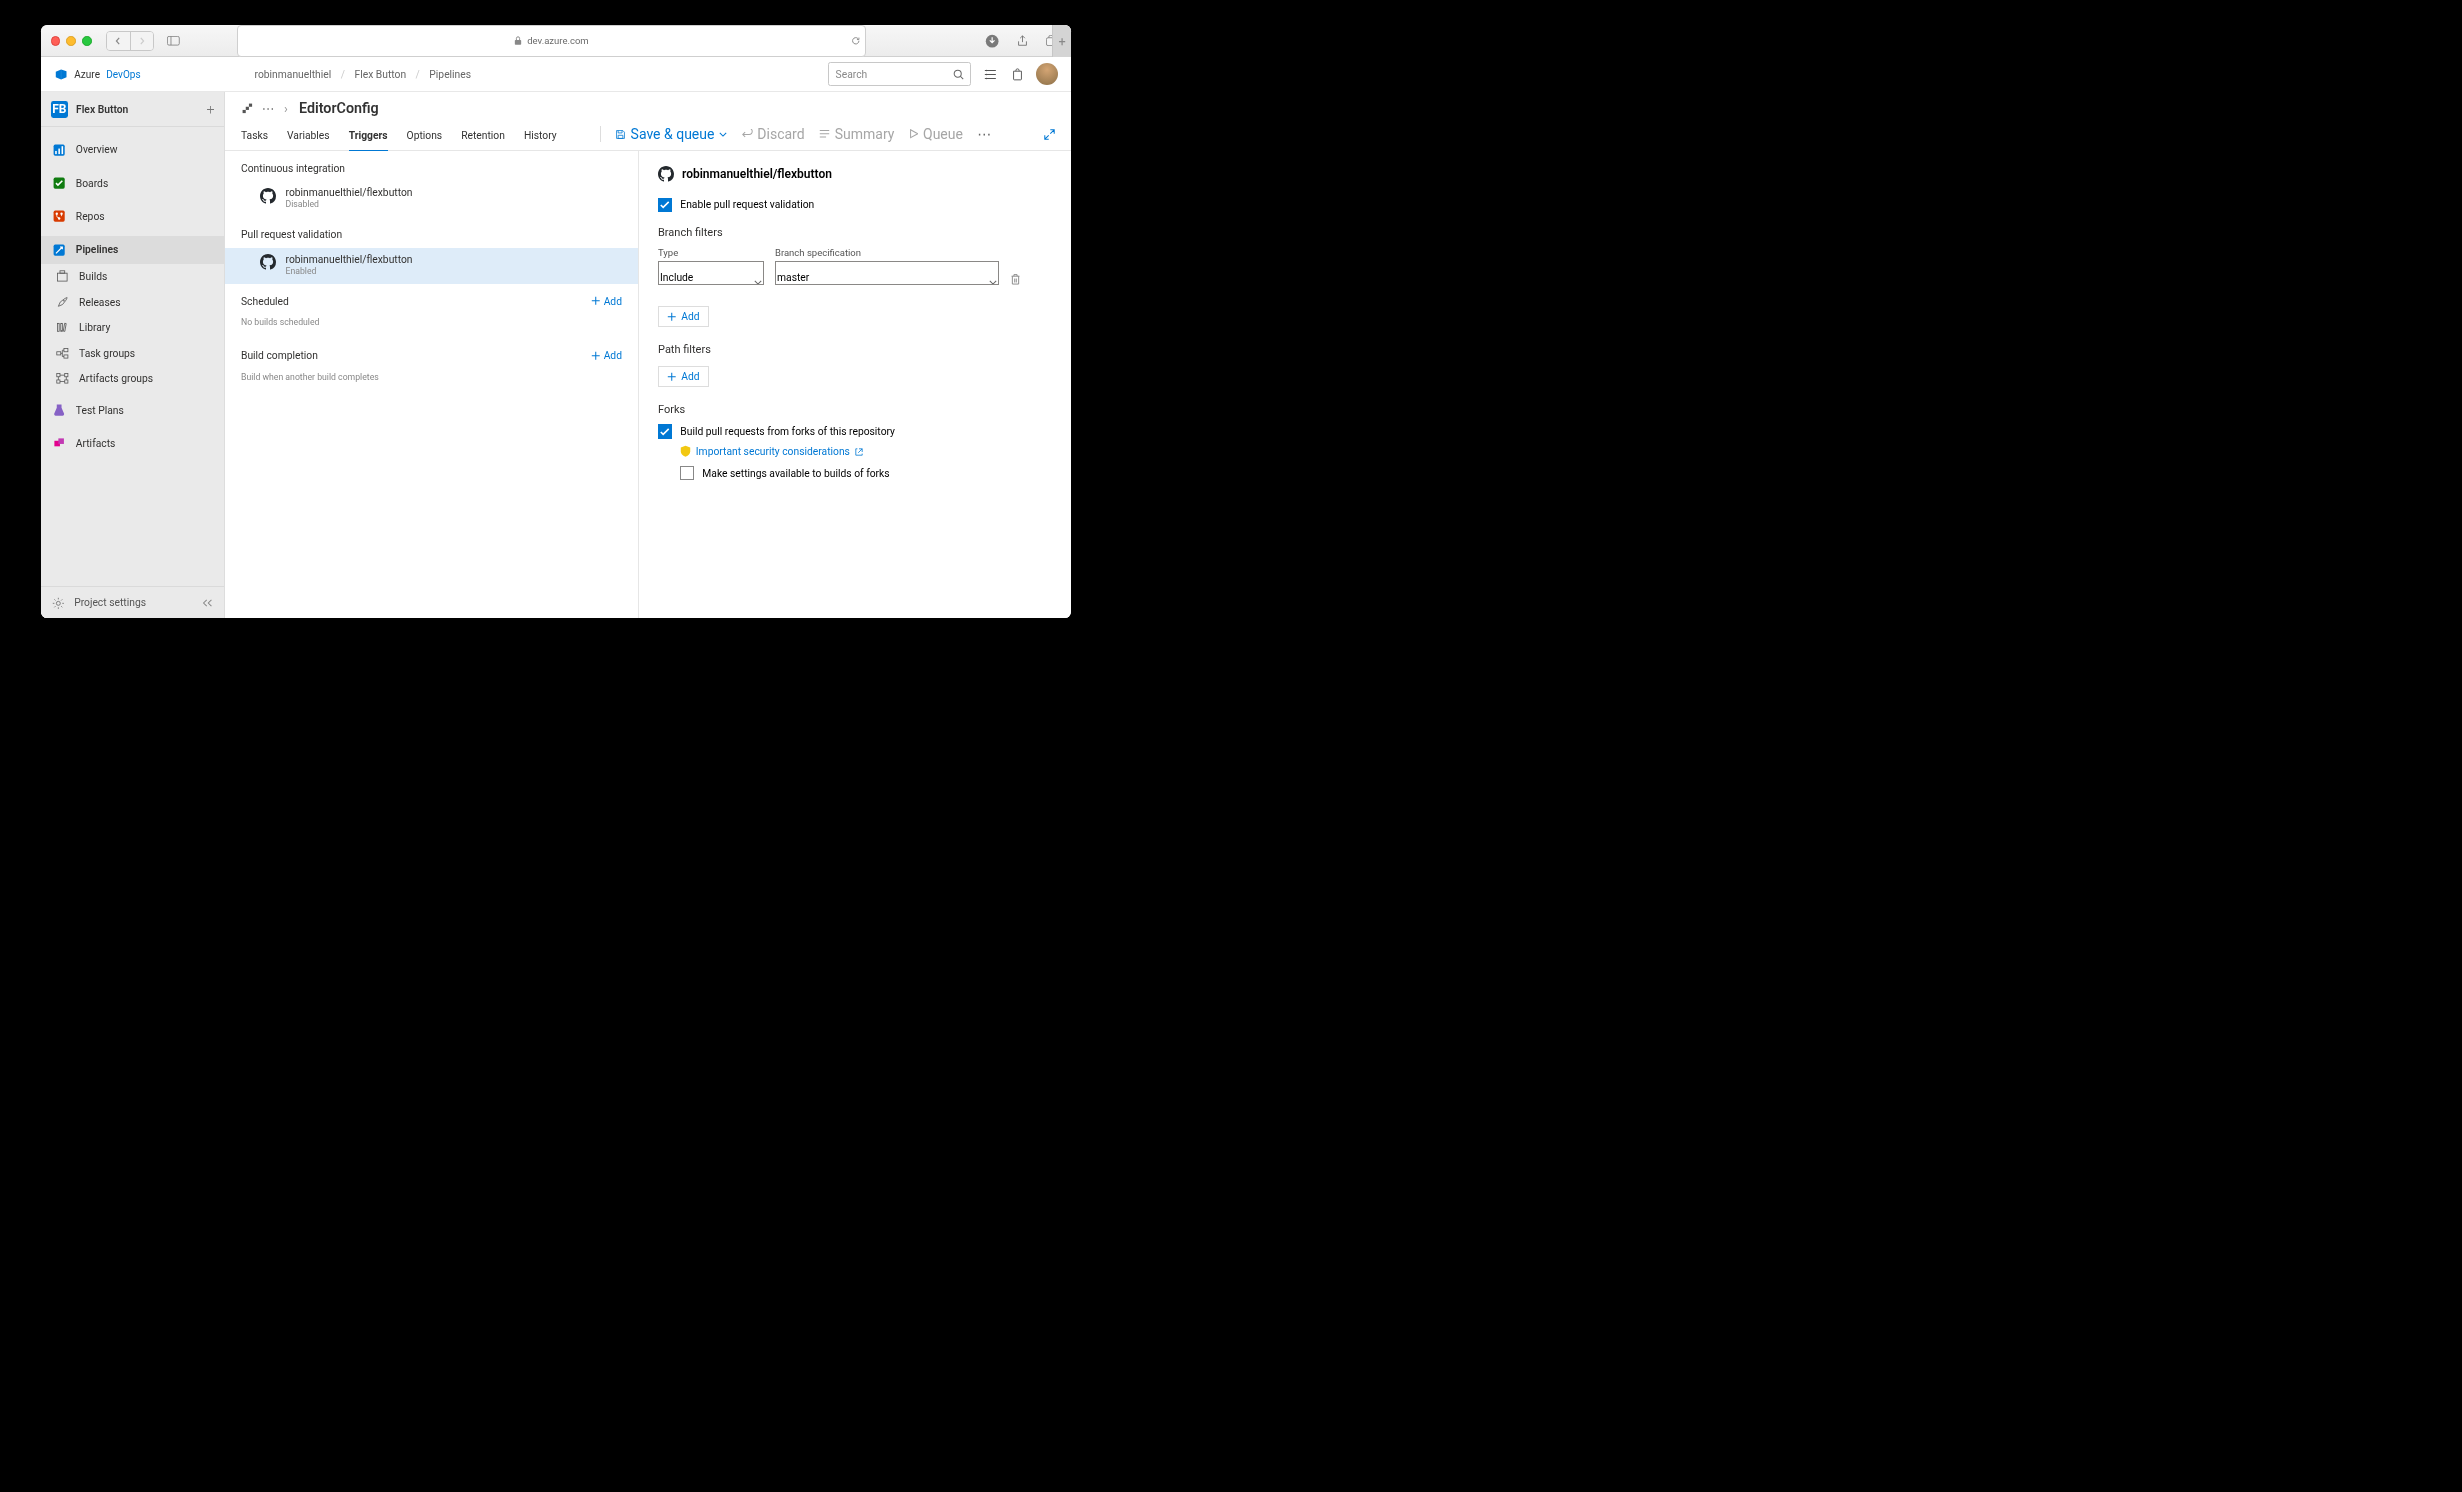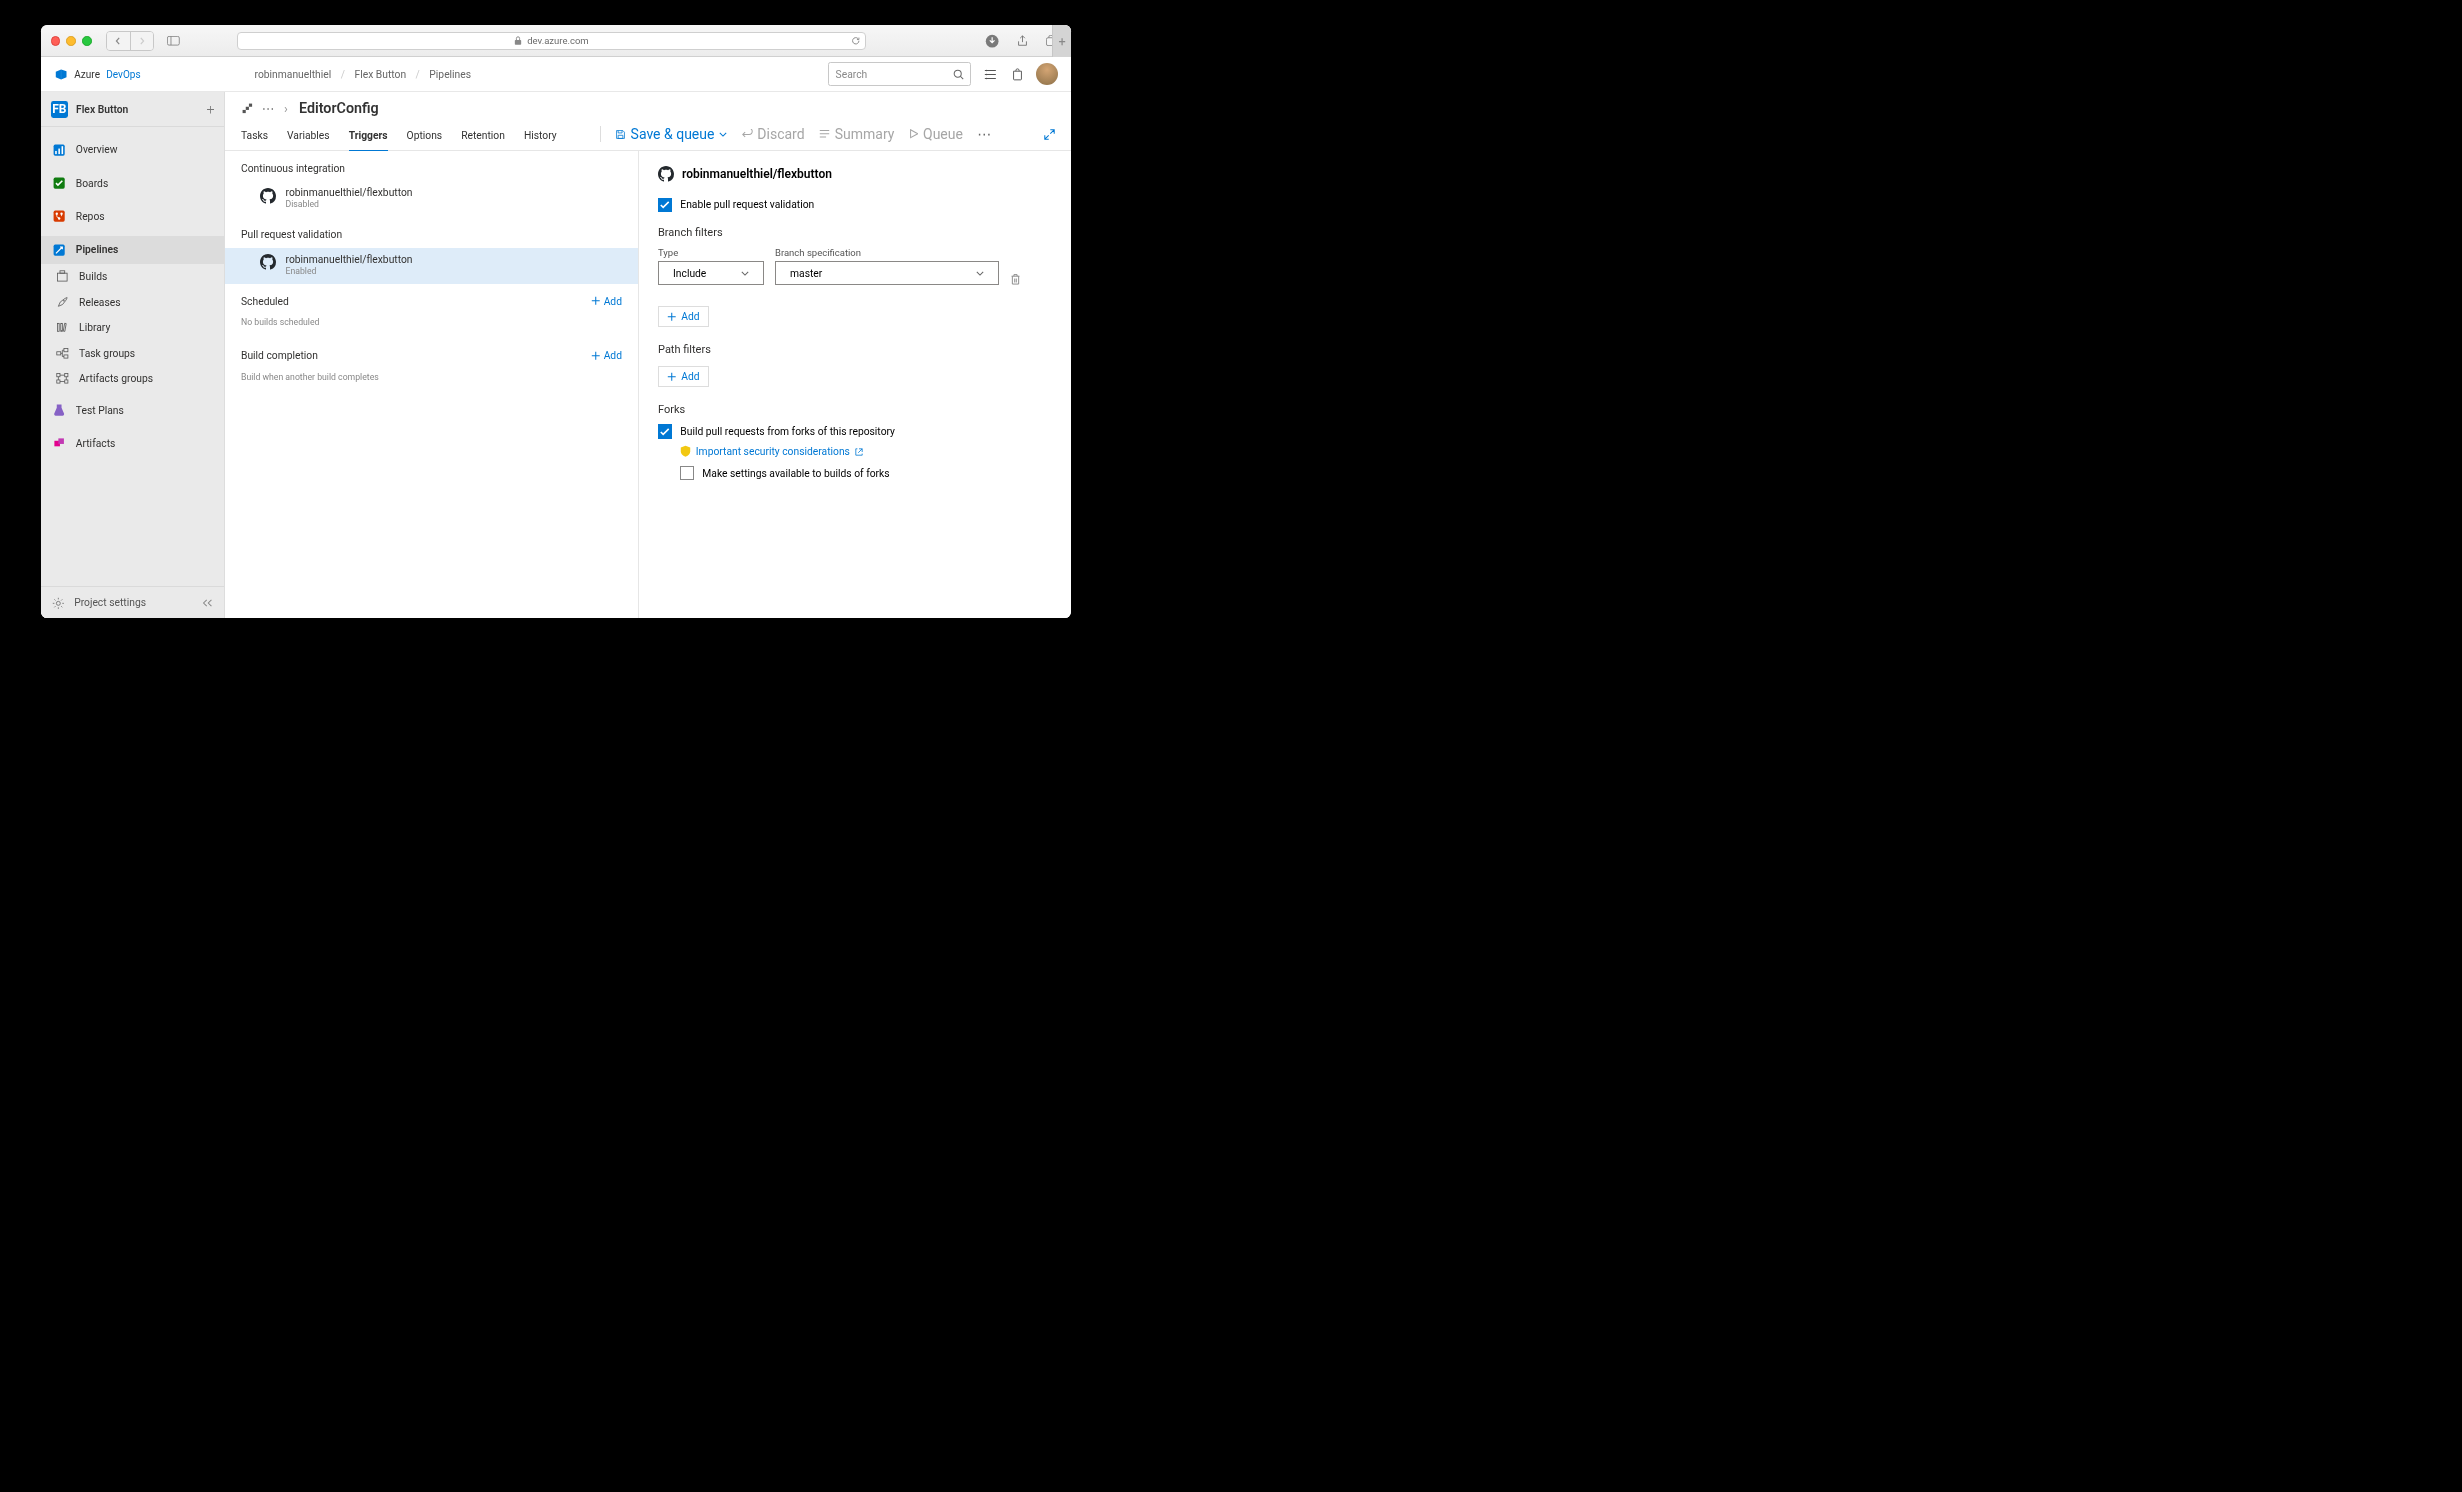--- a/index.html
+++ b/index.html
@@ -8,21 +8,21 @@
 .titlebar { height: 32px; background: linear-gradient(#f7f7f7,#ececec); border-bottom: 0.8px solid #d0d0d0; display: flex; align-items: center; padding: 0 9.5px; gap: 6.3px; }
 .traffic-lights { display: flex; gap: 6.3px; }
 .light { width: 9.5px; height: 9.5px; border-radius: 50%; }
 .light.red { background: #ff5f57; border: 0.4px solid #e0443e; }
 .light.yellow { background: #febc2e; border: 0.4px solid #dea123; }
 .light.green { background: #28c840; border: 0.4px solid #1aab29; }
 .nav-pill { display: flex; margin-left: 8px; border: 0.8px solid #c8c8c8; border-radius: 4px; overflow: hidden; }
 .nav-pill .btn { width: 23px; height: 17.5px; display:flex; align-items:center; justify-content:center; color:#888; background:#f3f3f3; }
 .nav-pill .btn + .btn { border-left:0.8px solid #c8c8c8;}
 .toolbar-icon { width:17.5px; height:17.5px; display:flex; align-items:center; justify-content:center; color:#5a5a5a; }
-.url-bar { flex:1; margin: 0 111px 0 48px; height:18px; background:#fff; border:0.8px solid #cfcfcf; border-radius:4px; display:flex; align-items:center; justify-content:center; gap:4.8px; font-size:9.5px; color:#6a6a6a; position:relative; }
+.url-bar { flex:1; margin: 0 111px 0 48px; height:32px; background:#fff; border:0.8px solid #cfcfcf; border-radius:4px; display:flex; align-items:center; justify-content:center; gap:4.8px; font-size:9.5px; color:#6a6a6a; position:relative; }
 .url-bar .reload { position:absolute; right:4.8px; color:#888; }
 .right-tools { display:flex; gap:12.7px; align-items:center; }
 .tab-plus { position:absolute; right:0; top:0; width:19px; height:32px; background:#d4d4d4; display:flex; align-items:center; justify-content:center; color:#888; border-left:0.8px solid #c6c6c6;}
 .app { height: calc(100% - 32px); display:flex; flex-direction:column; background:#fff; }
 .topnav { height:35px; border-bottom:0.8px solid #e8e8e8; display:flex; align-items:center; padding: 0 12.7px; gap:11px; }
 .brand { display:flex; align-items:center; gap:6.3px; font-weight:400; font-size:10px; }
 .brand .azure { color:#333; }
 .brand .devops { color:#0078d4; }
 .brand-icon { width:14.3px; height:14.3px; }
 .breadcrumbs { display:flex; align-items:center; gap:9.5px; font-size:10.3px; color:#666; margin-left: 103px;}
@@ -71,21 +71,21 @@
 .empty-text { padding: 3.2px 16px 11px 16px; font-size:8.7px; color:#888; }
 .right-pane { flex:1; padding: 14.3px 19px; overflow-y:auto; }
 .pane-title { display:flex; align-items:center; gap:8px; font-size:12px; font-weight:600; margin-bottom:16px; }
 .check-row { display:flex; align-items:center; gap:8px; font-size:10.3px; margin-bottom:14.3px; }
 .checkbox { width:14.3px; height:14.3px; border:0.8px solid #888; display:flex; align-items:center; justify-content:center; }
 .checkbox.checked { background:#0078d4; border-color:#0078d4; color:#fff; }
 .sub-hdr { font-size:11px; font-weight:400; color:#323130; margin: 4.8px 0 8px 0; }
 .field-row { display:flex; gap:11px; align-items:flex-end; margin-bottom:19px; }
 .field { display:flex; flex-direction:column; gap:3.2px; }
 .field label { font-size:9.5px; color:#555; }
-.select { height:24px; border:0.8px solid #8a8886; padding:0 14px; display:flex; align-items:center; justify-content:space-between; font-size:10.3px; background:#fff; cursor:pointer; }
+.select { height:24px; border:0.8px solid #8a8886; padding:0 1px; display:flex; align-items:flex-end; justify-content:space-between; font-size:10.3px; background:#fff; cursor:pointer; }
 .select.type { width:106px; }
 .select.branch { width:224px;gap:12px; }
 .trash { color:#888; cursor:pointer; }
 .add-pill { display:inline-flex; align-items:center; gap:4.8px; border:0.8px solid #ddd; padding:3.2px 8px; font-size:10.3px; color:#0078d4; cursor:pointer; margin-top:1.6px; }
 .link-text { color:#0078d4; font-size:10.3px; display:flex; align-items:center; gap:4.8px; cursor:pointer; }
 .indent { margin-left:22px; }
 svg { display:block; }
 </style>
 </head>
 <body>

